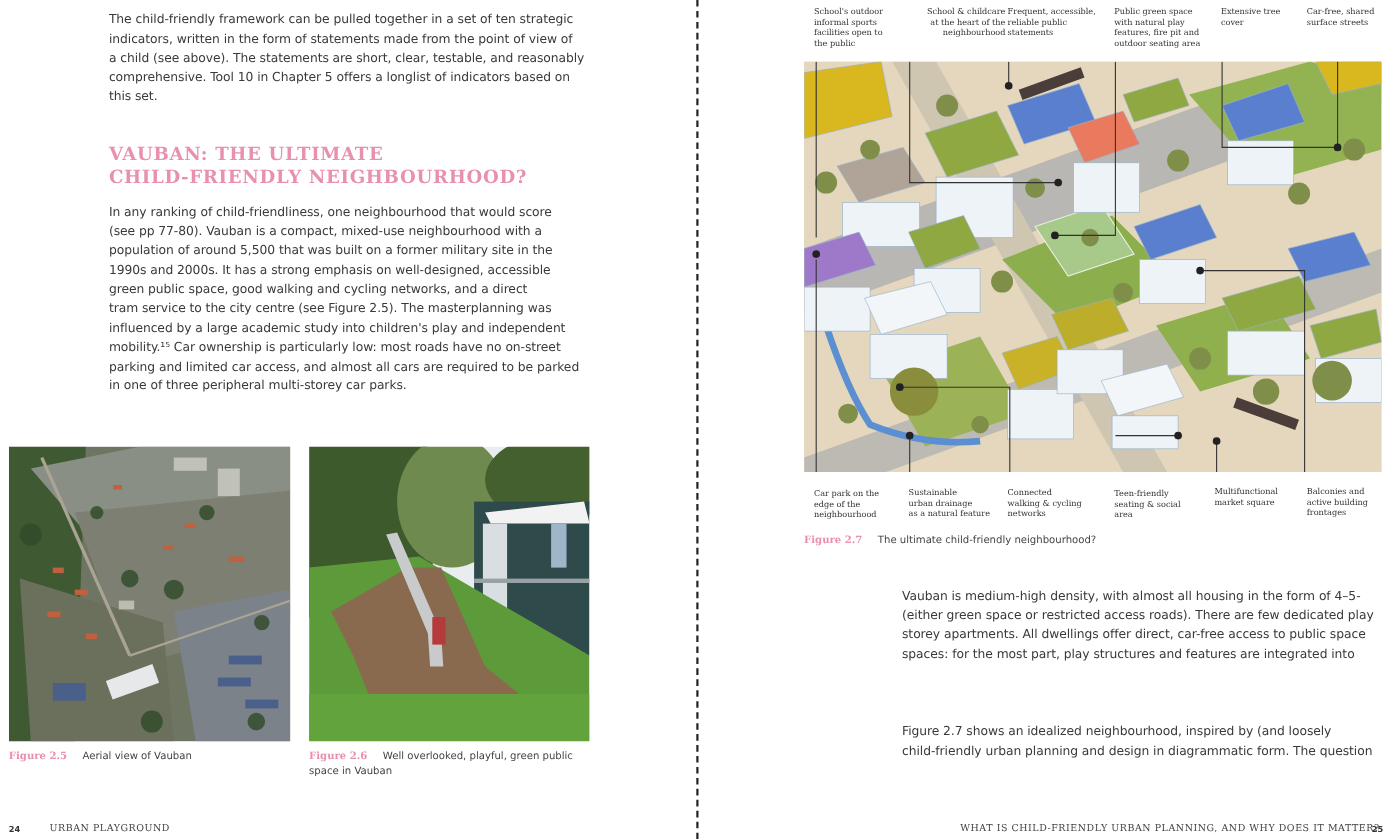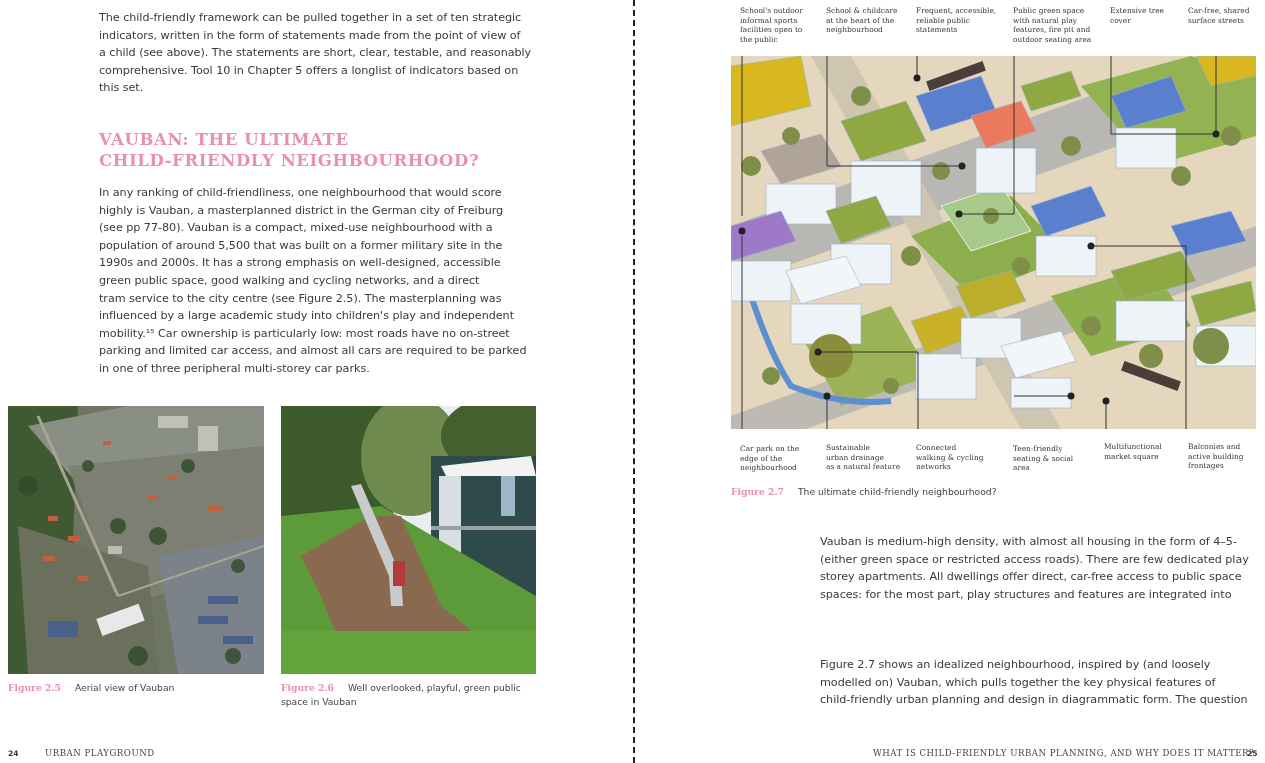--- a/index.html
+++ b/index.html
@@ -63,21 +63,20 @@
     <div>this set.</div>
   </div>
 
   <div class="heading">
     <div>VAUBAN: THE ULTIMATE</div>
     <div>CHILD-FRIENDLY NEIGHBOURHOOD?</div>
   </div>
 
   <div class="body-text" style="left:99px; top:184px; width:445px;">
     <div>In any ranking of child-friendliness, one neighbourhood that would score</div>
-    <div>highly is Vauban, a masterplanned district in the German city of Freiburg</div>
     <div>(see pp 77-80). Vauban is a compact, mixed-use neighbourhood with a</div>
     <div>population of around 5,500 that was built on a former military site in the</div>
     <div>1990s and 2000s. It has a strong emphasis on well-designed, accessible</div>
     <div>green public space, good walking and cycling networks, and a direct</div>
     <div>tram service to the city centre (see Figure 2.5). The masterplanning was</div>
     <div>influenced by a large academic study into children's play and independent</div>
     <div>mobility.¹⁵ Car ownership is particularly low: most roads have no on-street</div>
     <div>parking and limited car access, and almost all cars are required to be parked</div>
     <div>in one of three peripheral multi-storey car parks.</div>
   </div>
@@ -162,21 +161,21 @@
 <div class="divider"></div>
 
 <div>
 
   <div class="diag-label" style="left:740px; top:6px;">
     <div>School's outdoor</div>
     <div>informal sports</div>
     <div>facilities open to</div>
     <div>the public</div>
   </div>
-  <div class="diag-label" style="left:826px; top:6px;">
+  <div class="diag-label" style="left:826px; top:6px;text-align:right;">
     <div>School &amp; childcare</div>
     <div>at the heart of the</div>
     <div>neighbourhood</div>
   </div>
   <div class="diag-label" style="left:916px; top:6px;">
     <div>Frequent, accessible,</div>
     <div>reliable public</div>
     <div>statements</div>
   </div>
   <div class="diag-label" style="left:1013px; top:6px; width:92px;">
@@ -332,19 +331,18 @@
 
   <div class="body-text" style="left:820px; top:533px; width:445px;">
     <div>Vauban is medium-high density, with almost all housing in the form of 4–5-</div>
     <div>(either green space or restricted access roads). There are few dedicated play</div>
     <div>storey apartments. All dwellings offer direct, car-free access to public space</div>
     <div>spaces: for the most part, play structures and features are integrated into</div>
   </div>
 
   <div class="body-text" style="left:820px; top:656px; width:445px;">
     <div>Figure 2.7 shows an idealized neighbourhood, inspired by (and loosely</div>
-    <div>modelled on) Vauban, which pulls together the key physical features of</div>
     <div>child-friendly urban planning and design in diagrammatic form. The question</div>
   </div>
 
   <div class="footer" style="left:873px;">WHAT IS CHILD-FRIENDLY URBAN PLANNING, AND WHY DOES IT MATTER?</div>
   <div class="pagenum" style="left:1247px;">25</div>
 </div>
 
 </body></html>

